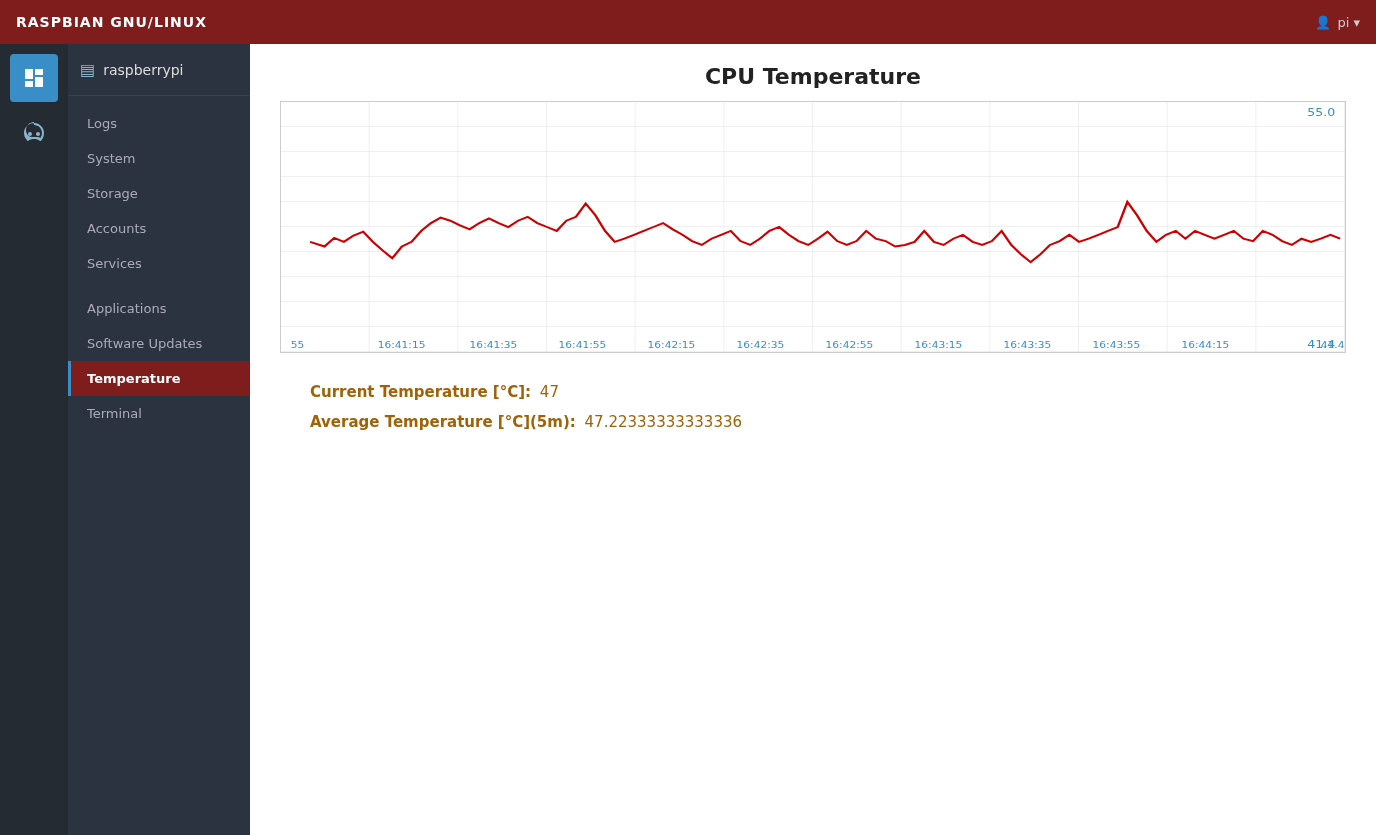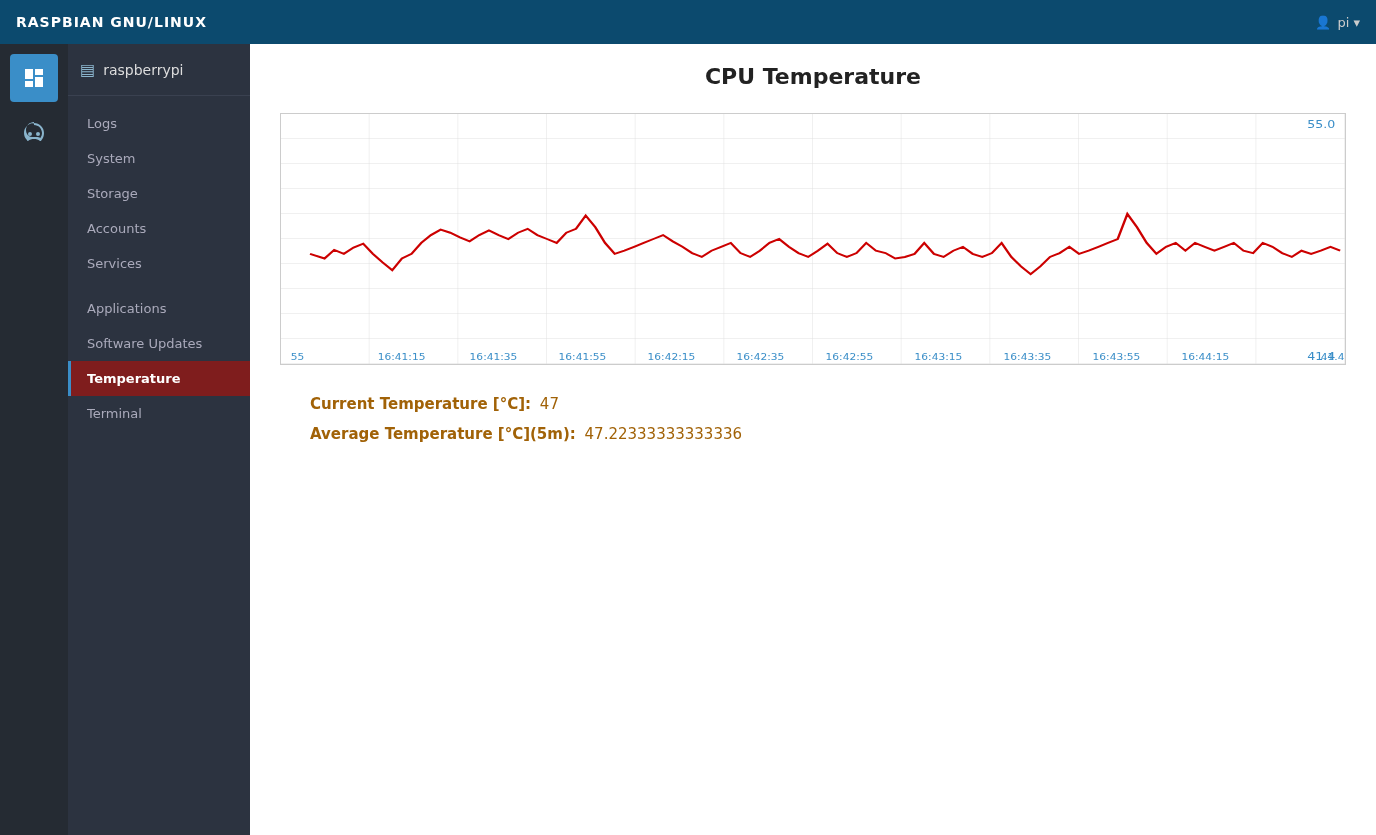--- a/index.html
+++ b/index.html
@@ -1,20 +1,20 @@
 <!DOCTYPE html>
 <html><head>
   <meta charset="utf-8">
   <style>
     * { margin: 0; padding: 0; box-sizing: border-box; }
     body { font-family: 'DejaVu Sans', Arial, sans-serif; background: #1e2329; color: #ccc; height: 835px; overflow: hidden; display: flex; flex-direction: column; }
 
     
     #topbar {
-      background: #0c4a6e;
+      background: #7f1d1d;
       height: 44px;
       display: flex;
       align-items: center;
       justify-content: space-between;
       padding: 0 16px;
       flex-shrink: 0;
     }
     #topbar-title {
       color: #fff;
       font-size: 14px;
@@ -120,21 +120,21 @@
       color: #333;
       overflow-y: auto;
       display: flex;
       flex-direction: column;
       padding: 20px 30px;
     }
     #page-title-area {
       text-align: center;
       font-size: 22px;
       font-weight: bold;
-      margin-bottom: 24px;
+      margin-bottom: 12px;
       color: #222;
     }
 
     
     #chart-container {
       border: 1px solid #ccc;
       position: relative;
       background: #ef4444;
       width: 100%;
       height: 252px;

